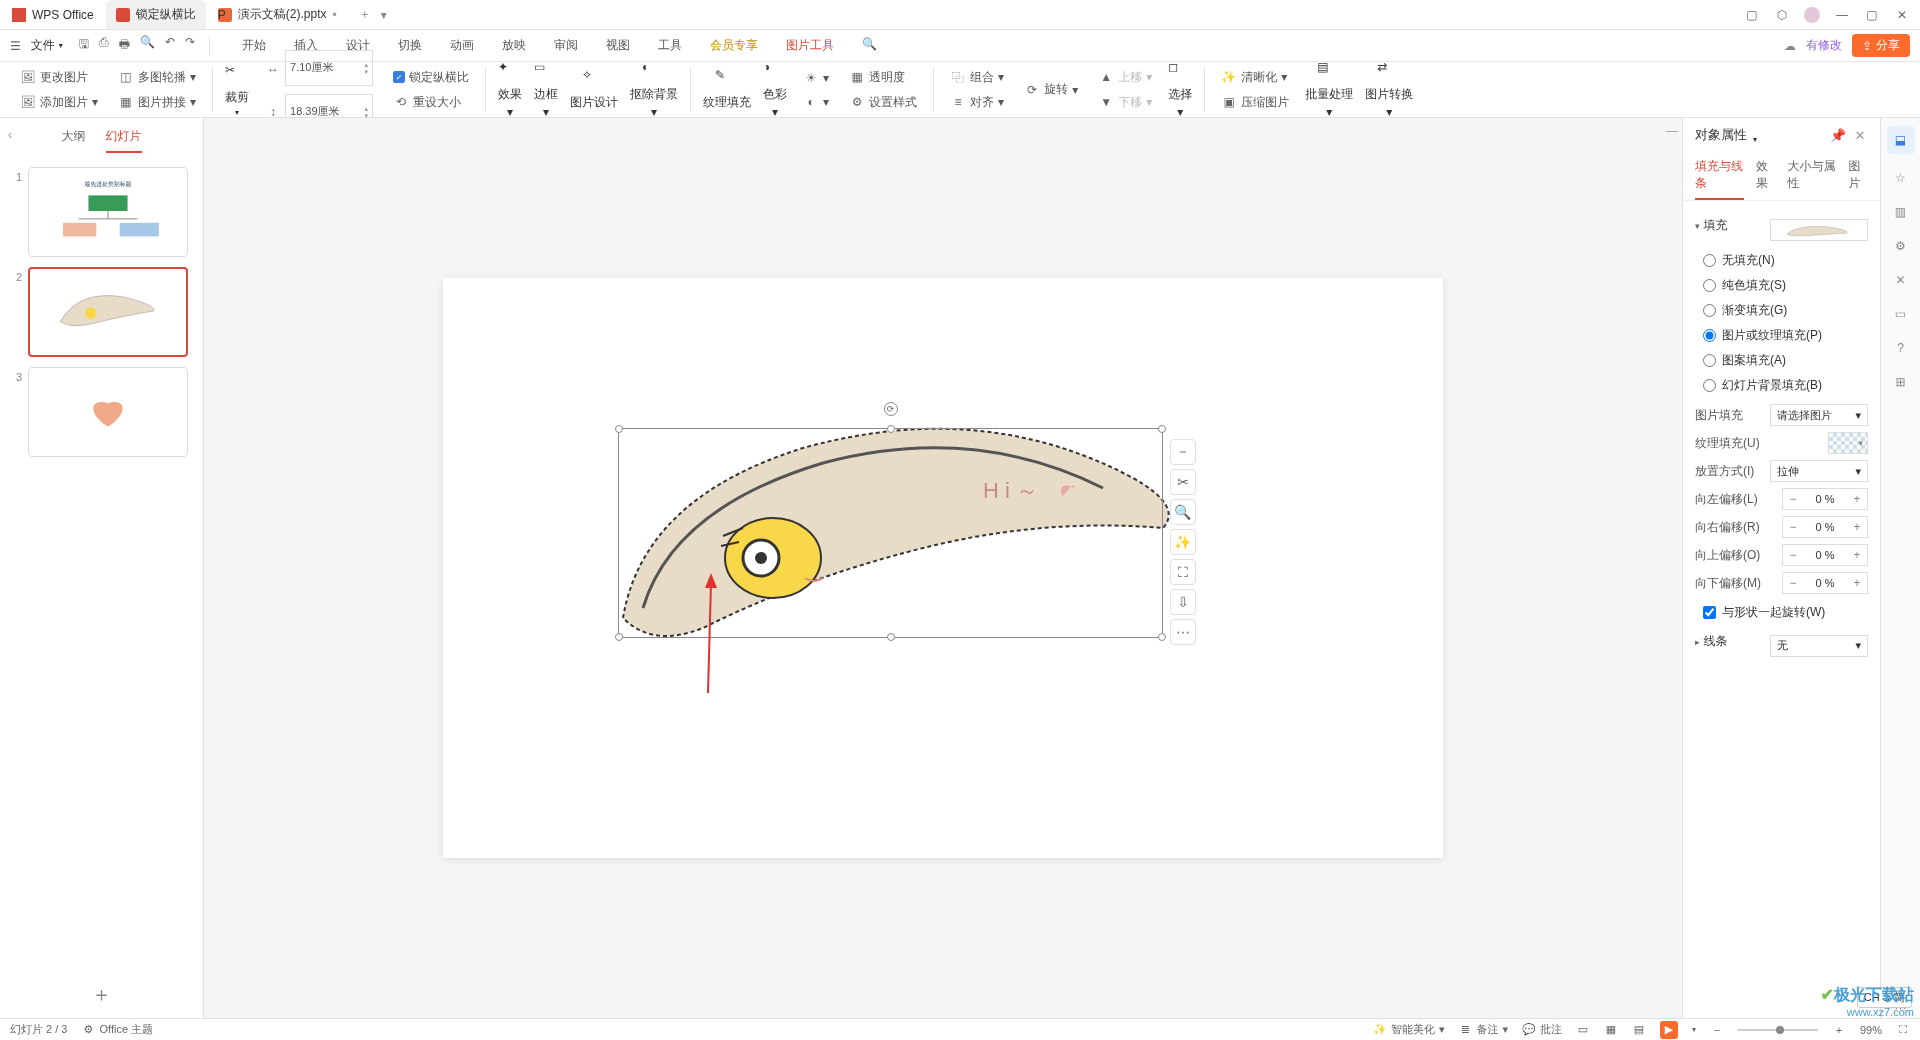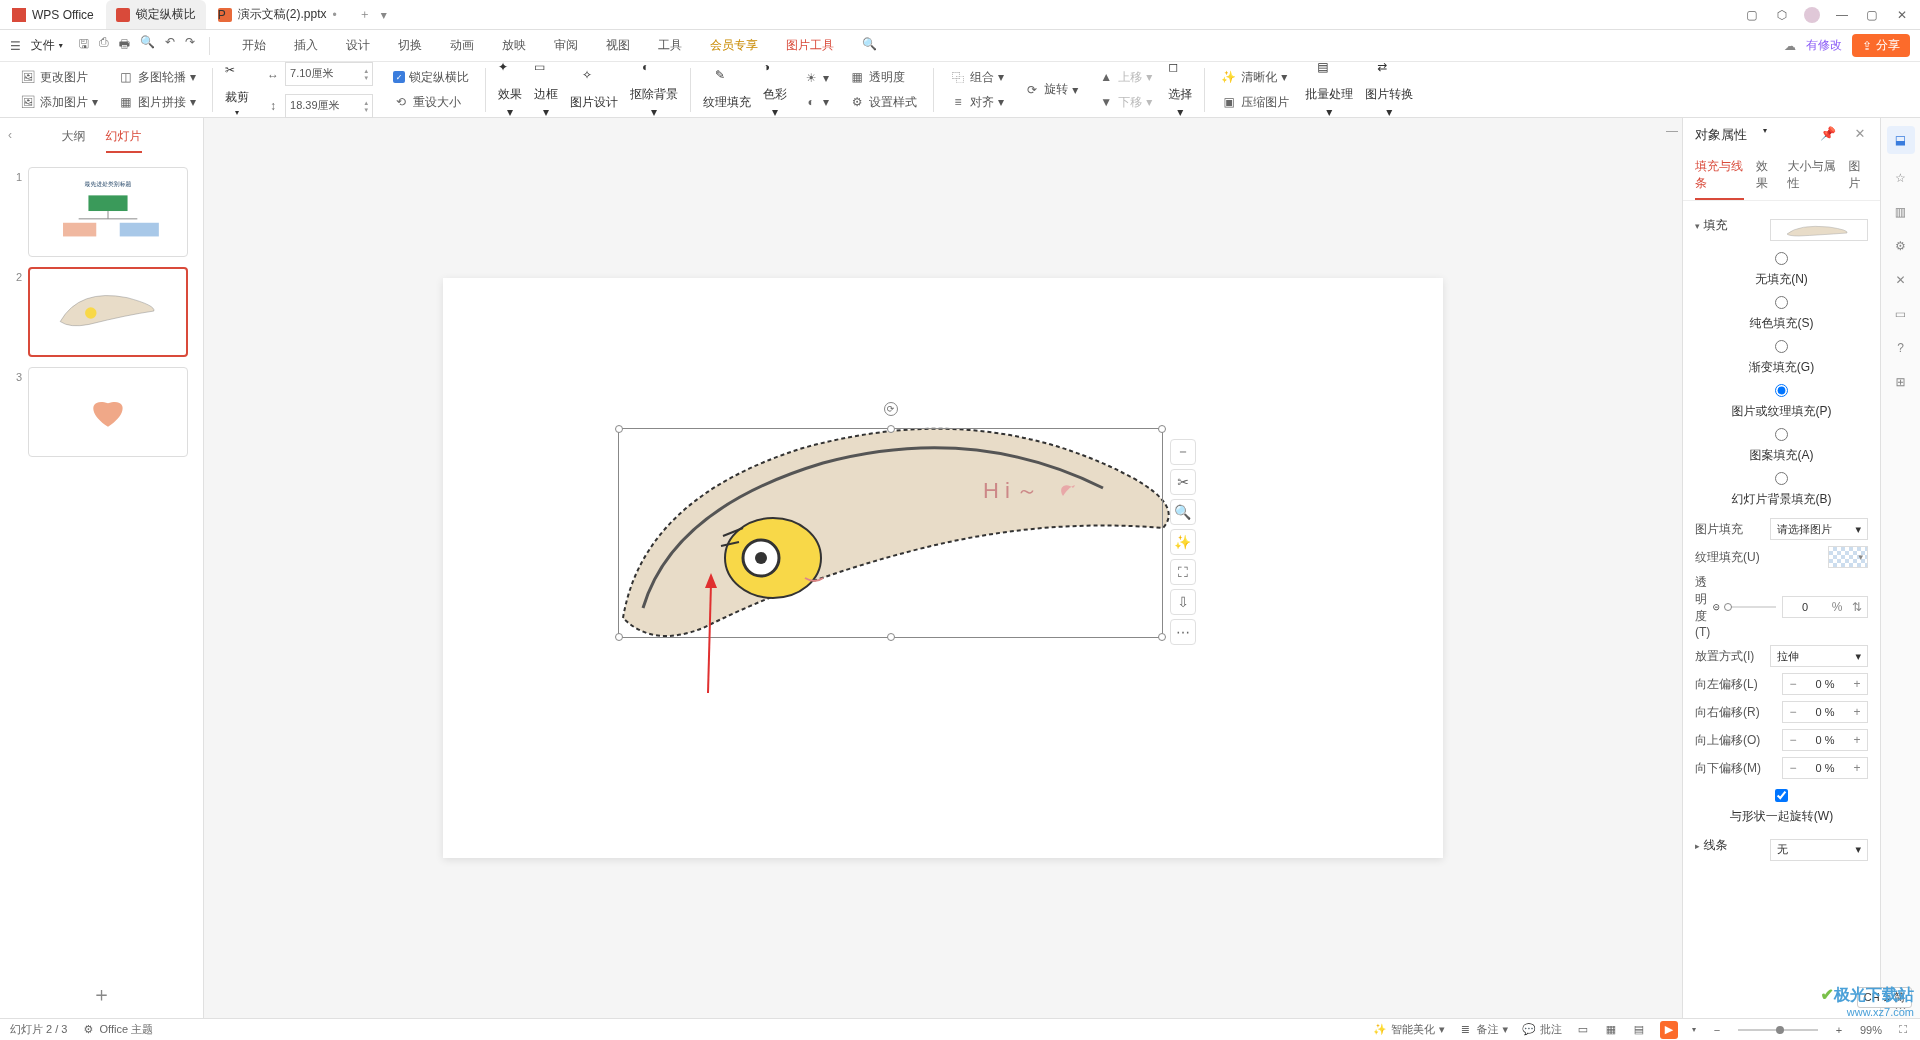--- a/index.html
+++ b/index.html
@@ -31,21 +31,21 @@
 
 
 .ribbon { height: 56px; background: #fff; display: flex; align-items: center; padding: 0 10px; border-bottom: 1px solid #e0e0e0; }
 .ribbon-group { display: flex; flex-direction: column; gap: 4px; padding: 0 6px; }
 .rg-item { display: flex; align-items: center; gap: 4px; color: #555; cursor: pointer; white-space: nowrap; font-size: 12px; padding: 2px 4px; }
 .rg-item.dis { color: #bbb; }
 .rg-icon { width: 16px; height: 16px; display: inline-flex; align-items: center; justify-content: center; color: #666; }
 .rg-big { display: flex; flex-direction: column; align-items: center; gap: 2px; padding: 0 6px; cursor: pointer; }
 .rg-big .icon { width: 24px; height: 24px; }
 .ribbon-sep { width: 1px; height: 44px; background: #e0e0e0; margin: 0 6px; }
-.dim-input { width: 88px; height: 24px; border: 1px solid #ddd; font-size: 11px; padding: 5px 4px; display: flex; align-items: center; justify-content: space-between; }
+.dim-input { width: 88px; height: 36px; border: 1px solid #ddd; font-size: 11px; padding: 5px 4px; display: flex; align-items: center; justify-content: space-between; }
 .dim-input .spin { display: flex; flex-direction: column; font-size: 7px; line-height: 7px; color: #999; }
 .chk { width: 12px; height: 12px; background: #3b7ddd; border-radius: 2px; display: inline-flex; align-items: center; justify-content: center; color: #fff; font-size: 8px; }
 
 
 .workspace { display: flex; height: calc(100% - 30px - 32px - 56px - 22px); }
 
 
 .left-panel { width: 204px; background: #fff; border-right: 1px solid #e0e0e0; display: flex; flex-direction: column; }
 .left-tabs { display: flex; justify-content: center; gap: 20px; padding: 10px 0; position: relative; }
 .left-tabs span { cursor: pointer; color: #666; padding-bottom: 6px; }
@@ -66,31 +66,31 @@
 .sel-box { position: absolute; border: 1px solid #888; }
 .sel-handle { position: absolute; width: 8px; height: 8px; background: #fff; border: 1px solid #888; border-radius: 50%; transform: translate(-50%, -50%); }
 .rot-handle { position: absolute; width: 14px; height: 14px; border: 1px solid #888; border-radius: 50%; background: #fff; transform: translate(-50%, -50%); display: flex; align-items: center; justify-content: center; font-size: 9px; color: #666; }
 .float-tools { position: absolute; right: -34px; top: 0; display: flex; flex-direction: column; gap: 4px; }
 .float-tools span { width: 26px; height: 26px; background: #fff; border: 1px solid #e0e0e0; border-radius: 4px; display: flex; align-items: center; justify-content: center; color: #666; cursor: pointer; font-size: 14px; }
 .notes { height: 28px; border-top: 1px solid #e0e0e0; background: #fff; padding: 6px 12px; color: #aaa; }
 .arrow-annot { position: absolute; color: #e03030; }
 
 
 .right-panel { width: 198px; background: #fff; border-left: 1px solid #e0e0e0; display: flex; flex-direction: column; }
-.rp-header { display: flex; align-items: flex-start; padding: 8px 12px; gap: 16px; font-size: 13px; }
+.rp-header { display: flex; align-items: flex-end; padding: 8px 12px; gap: 6px; font-size: 13px; }
 .rp-header .sp { flex: 1; }
 .rp-header .ic { width: 16px; height: 16px; color: #999; cursor: pointer; text-align: center; }
 .rp-tabs { display: flex; gap: 12px; padding: 0 12px; border-bottom: 1px solid #eee; font-size: 12px; }
 .rp-tabs span { padding: 6px 0; cursor: pointer; color: #666; }
 .rp-tabs span.active { color: #d94a3a; border-bottom: 2px solid #d94a3a; }
 .rp-body { flex: 1; overflow: auto; padding: 10px 12px; }
 .rp-section { margin-bottom: 8px; }
 .rp-sec-title { display: flex; align-items: center; gap: 4px; font-weight: 500; margin-bottom: 8px; }
 .rp-sec-title .tri { font-size: 9px; color: #666; }
-.rp-radio { display: flex; align-items: center; gap: 6px; padding: 4px 8px; font-size: 12px; cursor: pointer; flex-direction: column; }
+.rp-radio { display: flex; align-items: center; gap: 6px; padding: 4px 8px; font-size: 12px; cursor: pointer; }
 .rp-radio input { margin: 0; }
 .rp-row { display: flex; align-items: center; justify-content: space-between; margin: 6px 0; font-size: 12px; }
 .rp-row label { color: #555; }
 .rp-select { width: 98px; height: 22px; border: 1px solid #ddd; font-size: 11px; padding: 0 6px; display: flex; align-items: center; justify-content: space-between; cursor: pointer; }
 .rp-num { display: flex; align-items: center; border: 1px solid #ddd; height: 22px; }
 .rp-num .btn { width: 20px; text-align: center; color: #888; cursor: pointer; }
 .rp-num .val { width: 44px; text-align: center; font-size: 11px; }
 .rp-slider { display: flex; align-items: center; gap: 6px; }
 .rp-slider .track { width: 50px; height: 2px; background: #ddd; position: relative; }
 .rp-slider .knob { width: 8px; height: 8px; background: #fff; border: 1px solid #888; border-radius: 50%; position: absolute; top: -3px; left: -2px; }
@@ -438,34 +438,20 @@
         <div class="rp-row">
             <label>图片填充</label>
           <div class="rp-select">
               <span>请选择图片</span>
               <span>▾</span>
             </div>
           </div>
         <div class="rp-row">
             <label>纹理填充(U)</label>
           <div class="tex-swatch"></div>
-          </div>
-        <div class="rp-row">
-            <label>透明度(T)</label>
-          <div class="rp-slider">
-            <span style="font-size:9px">⊝</span>
-              <div class="track">
-                <div class="knob"></div>
-              </div>
-            <div class="rp-num">
-                <span class="val"><span>0</span></span>
-                <span class="btn">%</span>
-                <span class="btn">⇅</span>
-              </div>
-          </div>
           </div>
         <div class="rp-row">
             <label>放置方式(I)</label>
           <div class="rp-select">
               <span>拉伸</span>
               <span>▾</span>
             </div>
           </div>
         <div class="rp-row">
             <label>向左偏移(L)</label>

